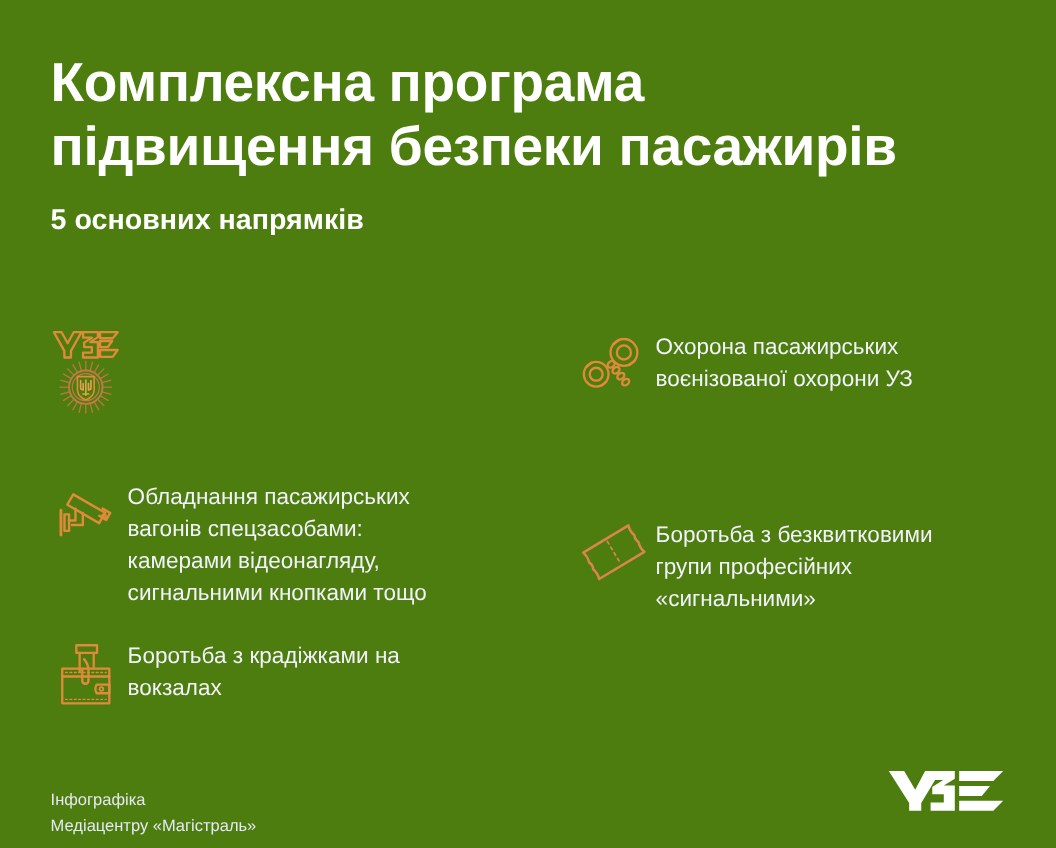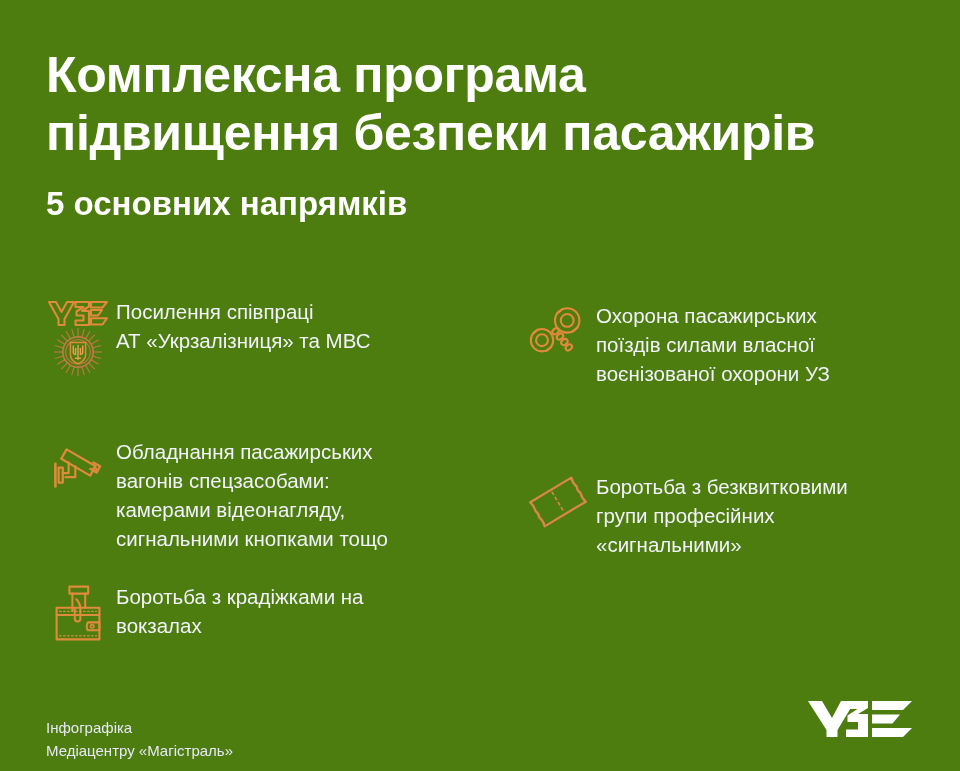--- a/index.html
+++ b/index.html
@@ -29,21 +29,21 @@
   .title-line {
     color: #ffffff;
     font-size: 50px;
     line-height: 1.16;
     font-weight: 700;
     letter-spacing: -0.3px;
     white-space: nowrap;
   }
   .subtitle {
     color: #ffffff;
-    font-size: 33px;
+    font-size: 26px;
     font-weight: 700;
     line-height: 1.2;
     margin-top: 22px;
     white-space: nowrap;
   }
 
   
   .col {
     position: absolute;
     width: 420px;
@@ -163,24 +163,20 @@
               <line x1="0" y1="-6.4" x2="0" y2="7.4"></line>
               <path d="M-4.7 -6.0 L-4.7 0.6 Q-4.7 2.2 -3.1 2.2"></path>
               <path d="M4.7 -6.0 L4.7 0.6 Q4.7 2.2 3.1 2.2"></path>
               <line x1="-2.4" y1="-3.4" x2="-2.4" y2="2.6"></line>
               <line x1="2.4" y1="-3.4" x2="2.4" y2="2.6"></line>
               <line x1="-2.6" y1="6.2" x2="2.6" y2="6.2"></line>
             </g>
           </g>
         </svg>
       </div>
-      <div class="item-text">
-        <span class="ln">Посилення співпраці</span>
-        <span class="ln">АТ «Укрзалізниця» та МВС</span>
-      </div>
     </div>
 
     <div class="item li-2">
       <div class="item-icon">
         <svg width="62" height="62" viewBox="0 0 62 62">
           <g fill="none" stroke="#e08a3c" stroke-width="2.2" stroke-linejoin="round" stroke-linecap="round">
 
             <path d="M19.6 13.4 L48.6 30.2 L43.1 39.6 L14.2 22.8 Z"></path>
 
             <path d="M46.4 26.4 L53.2 30.3 L49.6 36.6 L43.2 32.8"></path>
@@ -253,21 +249,20 @@
 
             <ellipse cx="30.6" cy="31.2" rx="3.5" ry="2.6" transform="rotate(-38 30.6 31.2)"></ellipse>
             <ellipse cx="35.0" cy="36.6" rx="3.5" ry="2.6" transform="rotate(-38 35.0 36.6)"></ellipse>
             <ellipse cx="39.4" cy="42.0" rx="3.5" ry="2.6" transform="rotate(-38 39.4 42.0)"></ellipse>
             <ellipse cx="43.8" cy="47.4" rx="3.5" ry="2.6" transform="rotate(-38 43.8 47.4)"></ellipse>
           </g>
         </svg>
       </div>
       <div class="item-text">
         <span class="ln">Охорона пасажирських</span>
-        <span class="ln">поїздів силами власної</span>
         <span class="ln">воєнізованої охорони УЗ</span>
       </div>
     </div>
 
     <div class="item ri-2">
       <div class="item-icon">
         <svg width="66" height="62" viewBox="0 0 66 62">
           <g fill="none" stroke="#d8874a" stroke-width="2.3" stroke-linejoin="round" stroke-linecap="round" transform="rotate(-31 33 31)">
             <path d="M9 17 L57 17 Q55.2 22.2 57 27.4 Q55.2 31 57 34.6 Q55.2 39.8 57 45 L9 45
                      Q10.8 39.8 9 34.6 Q10.8 31 9 27.4 Q10.8 22.2 9 17 Z"></path>

